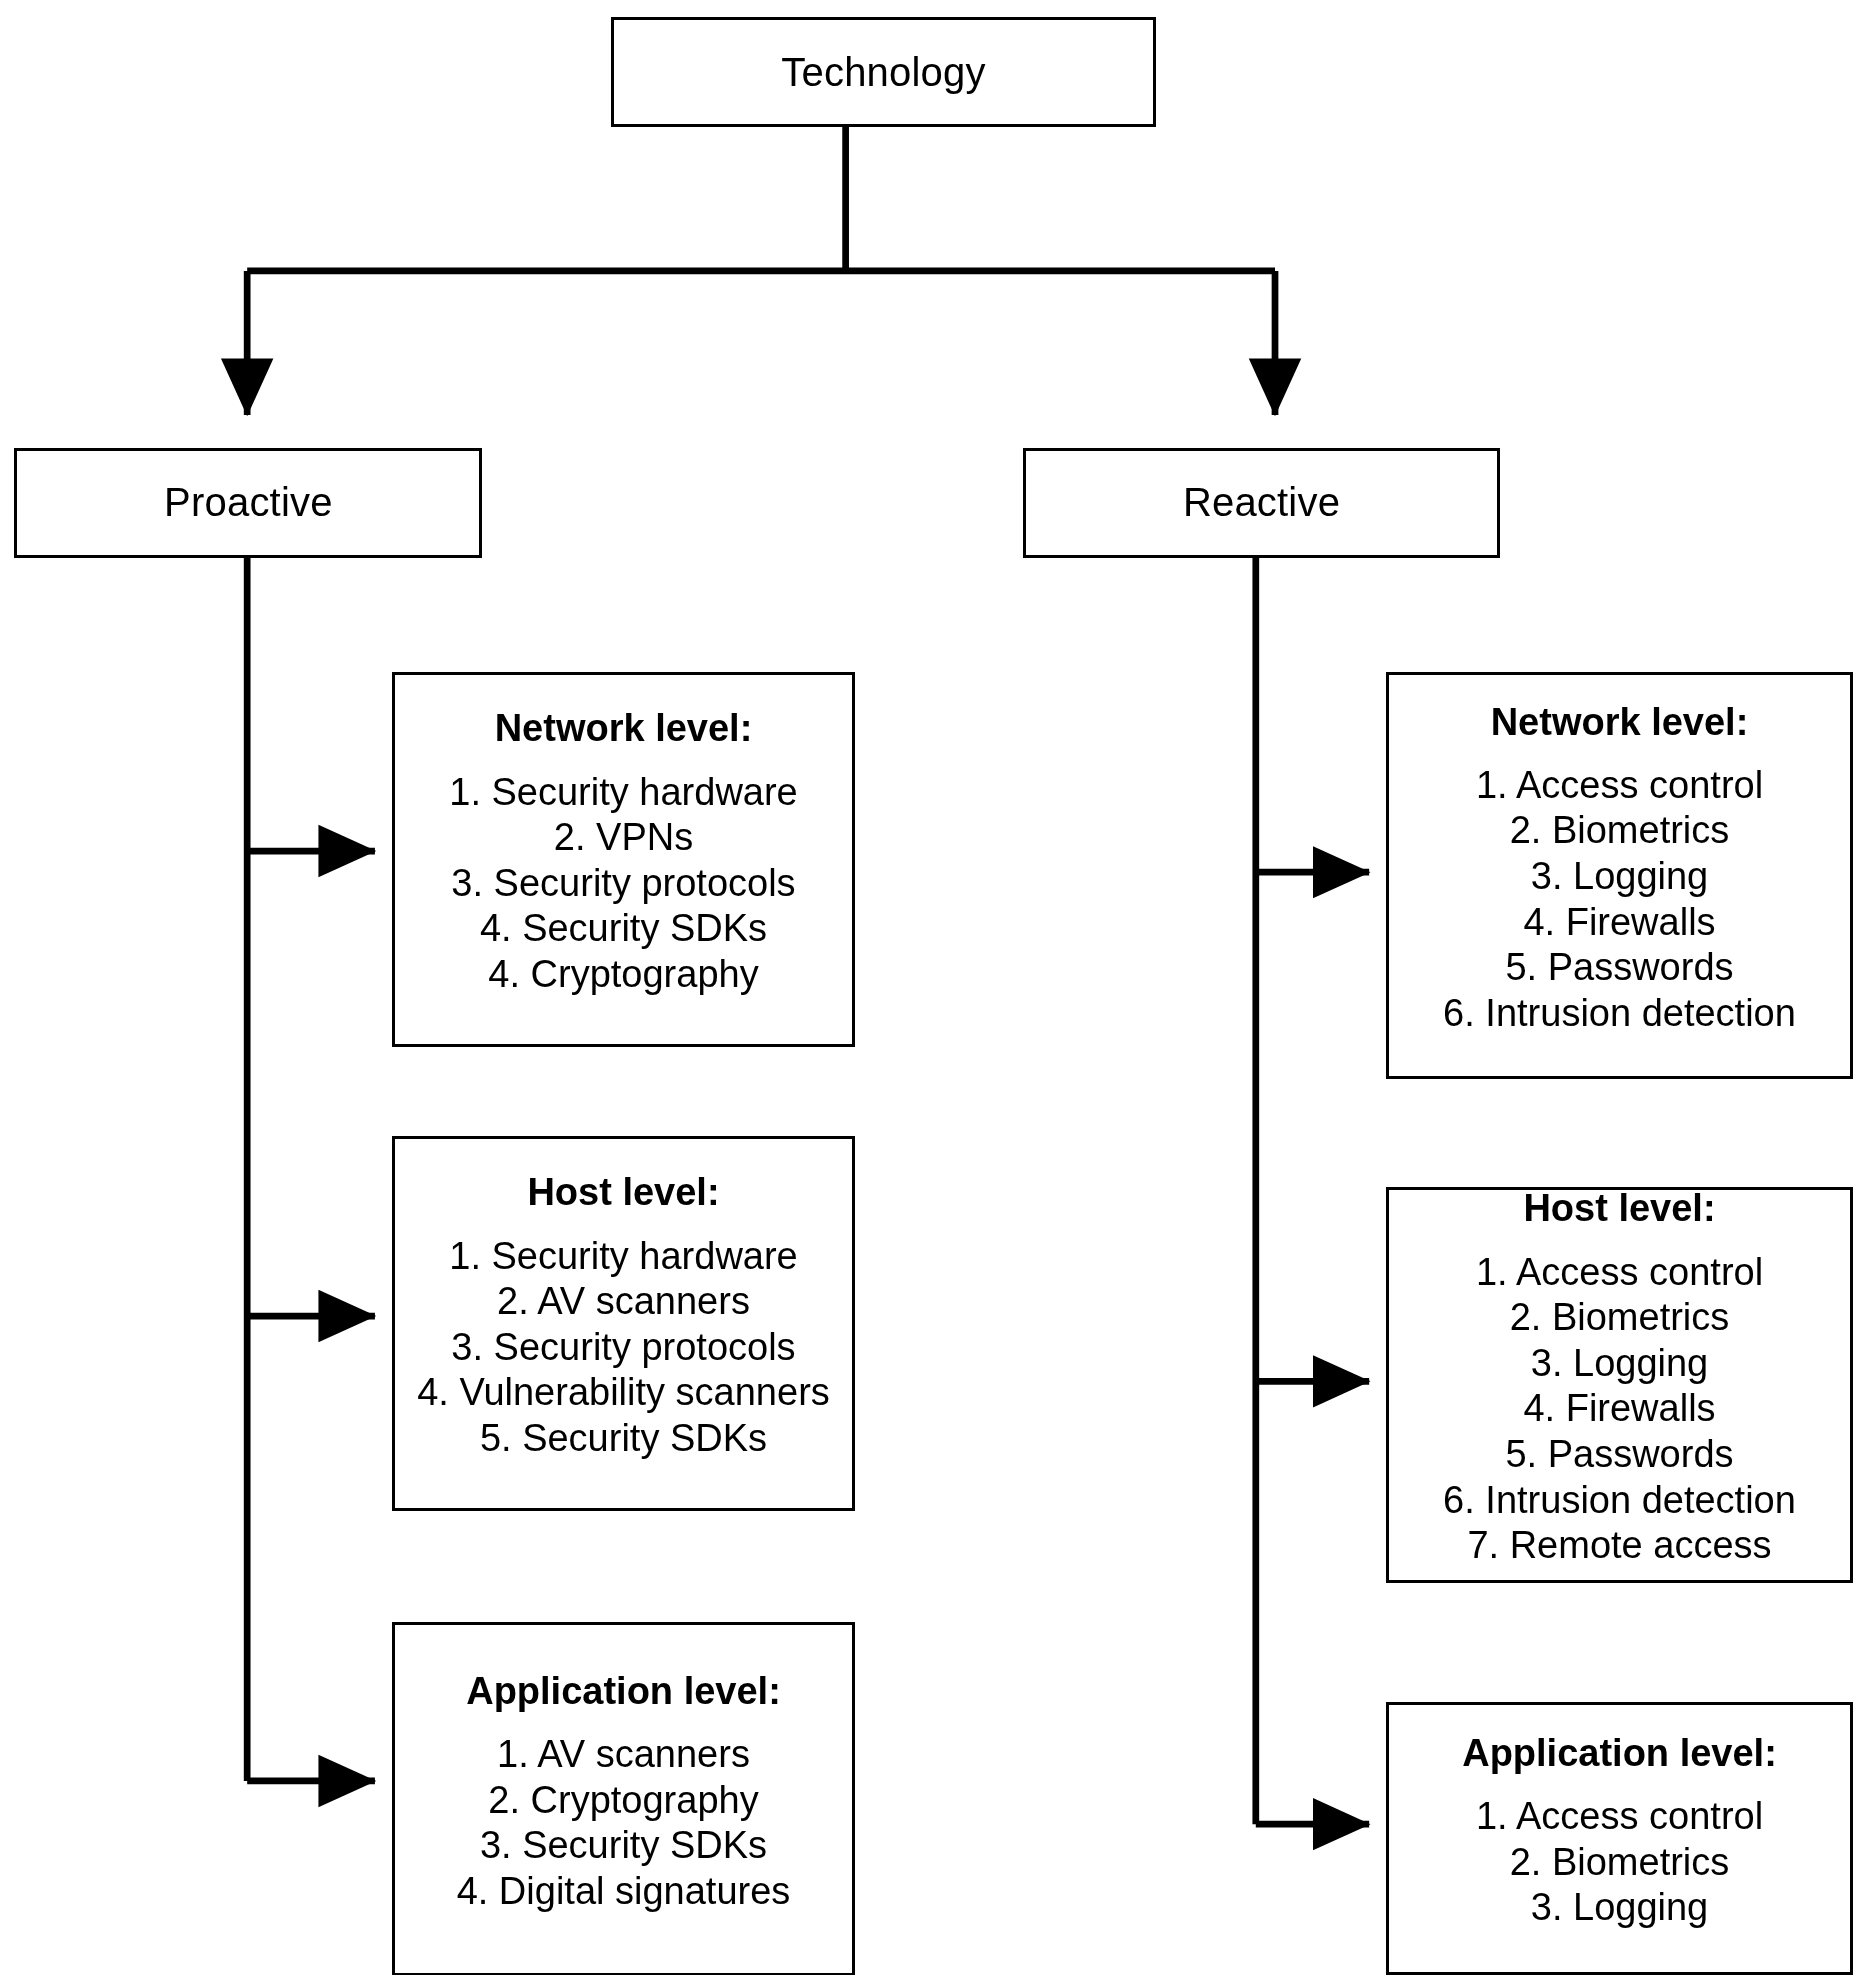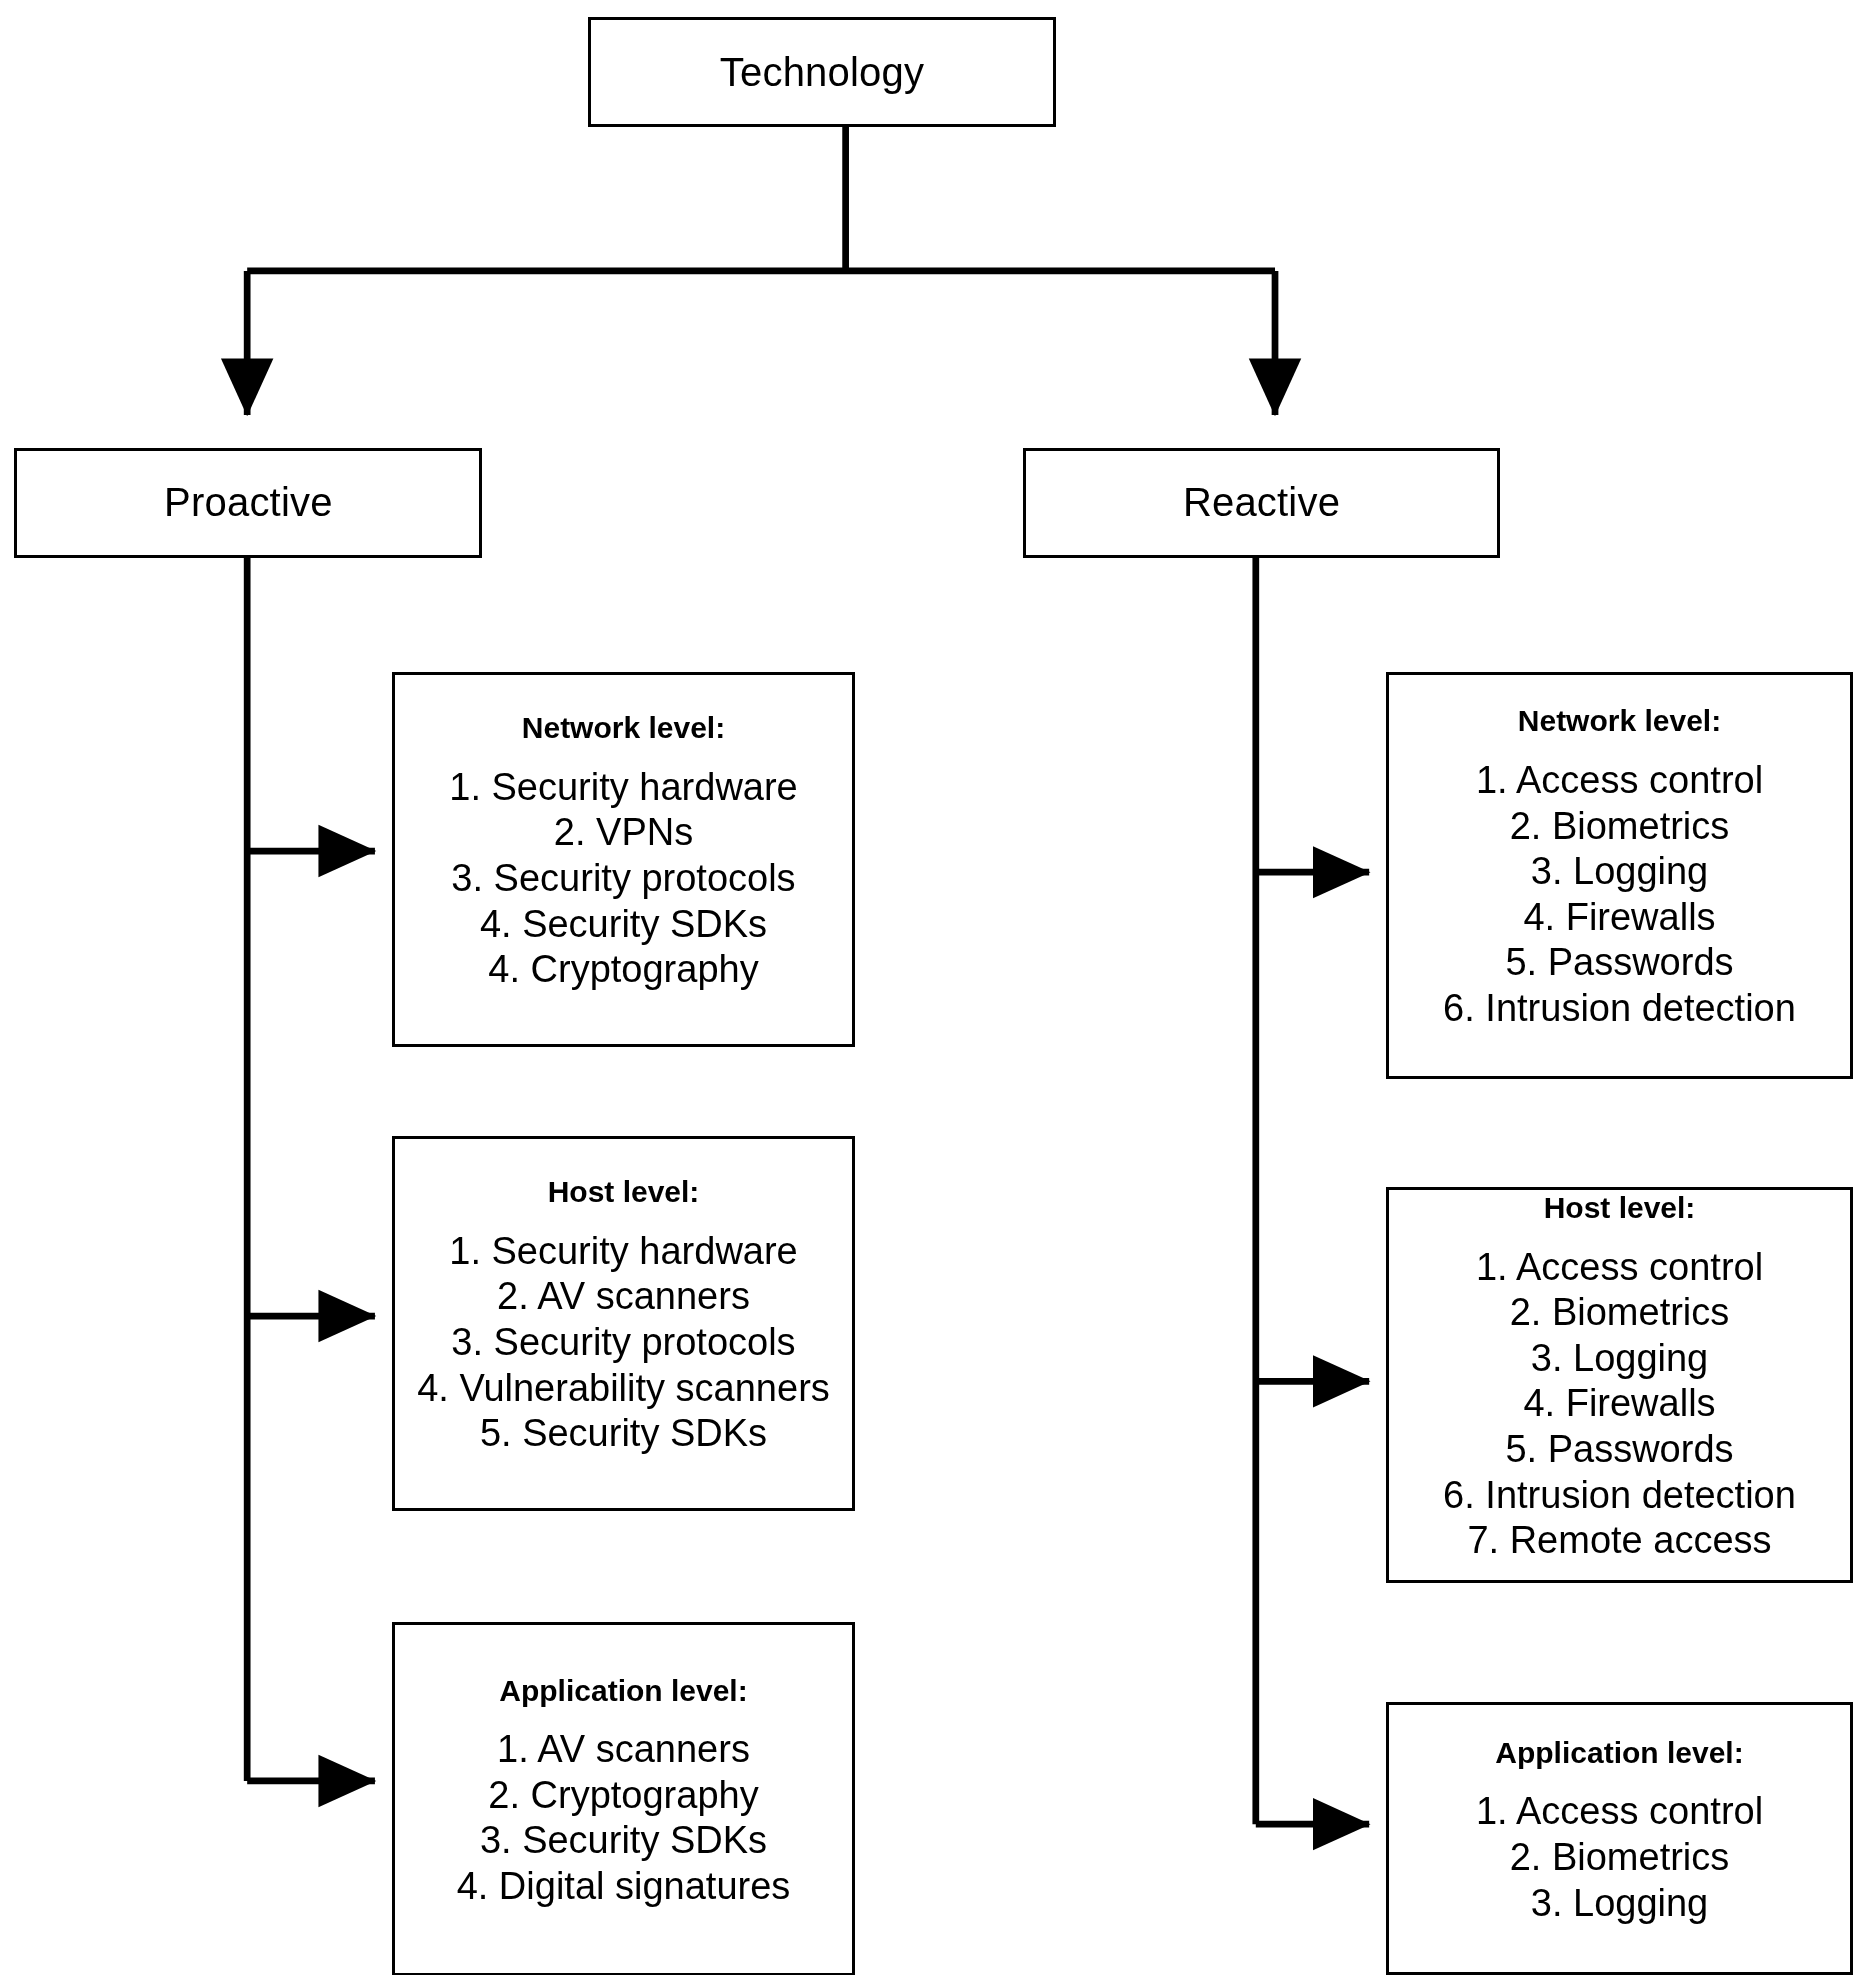--- a/index.html
+++ b/index.html
@@ -41,43 +41,43 @@
   .node-title {
     font-size: 40px;
     line-height: 1.18;
     font-weight: normal;
     letter-spacing: 0.2px;
   }
   .level-box {
     padding: 13.4px 17.3px;
   }
   .level-heading {
-    font-size: 30px;
+    font-size: 38px;
     font-weight: bold;
     line-height: 1.22;
     margin-bottom: 1.9px;
     white-space: nowrap;
   }
   .level-list {
     list-style: none;
     margin: 16px;
     padding: 0;
     width: 100%;
   }
   .level-list li {
     font-size: 38px;
     line-height: 1.20;
     white-space: nowrap;
   }
 
   
   #node-technology {
-    left: 588px;
+    left: 611px;
     top: 17.3px;
-    width: 468px;
+    width: 545px;
     height: 110px;
   }
   
   #node-proactive {
     left: 14.4px;
     top: 448px;
     width: 468px;
     height: 110px;
   }
   #node-reactive {

